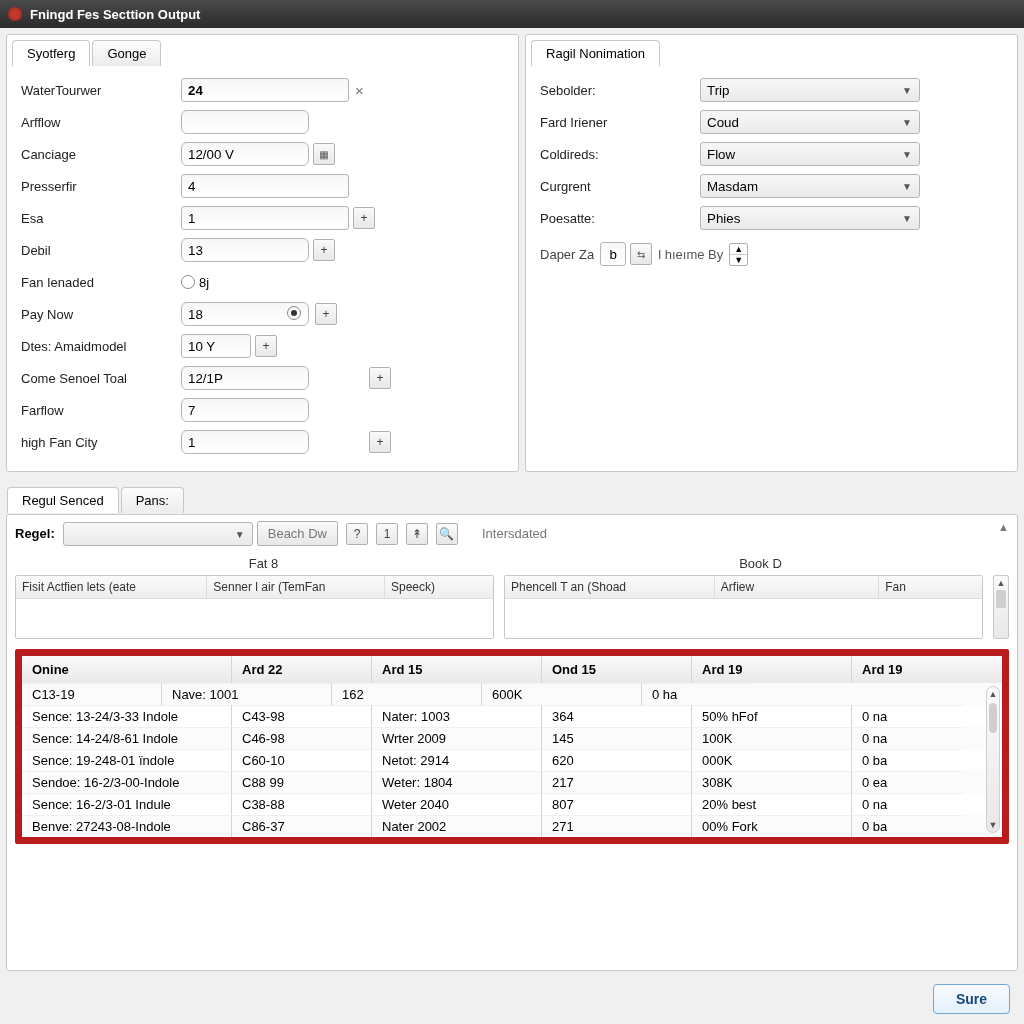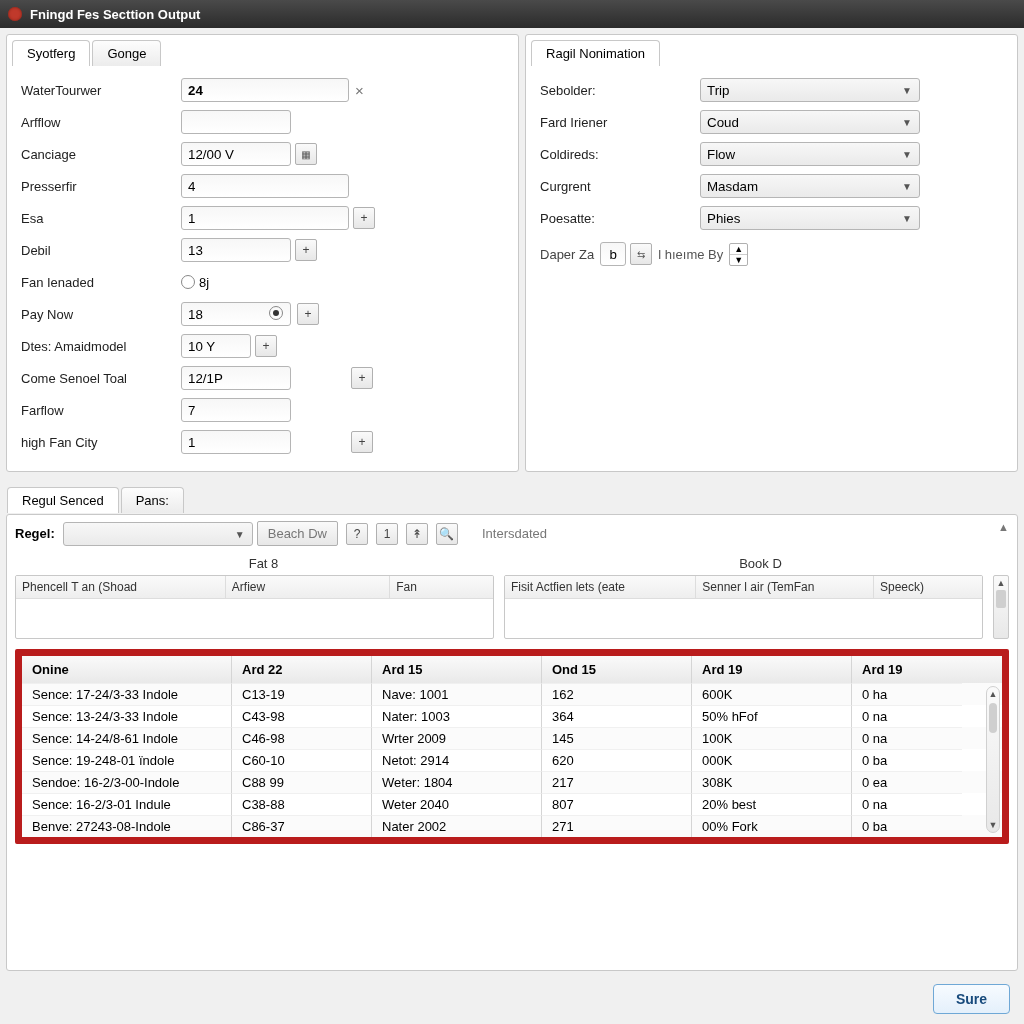--- a/index.html
+++ b/index.html
@@ -27,21 +27,21 @@
   .panelbody { padding:10px 14px; }
   .formrow { display:flex; align-items:center; margin-bottom:6px; min-height:26px; }
   .formrow label { width:160px; font-weight:normal; color:#222; }
   .formrow.nobold label { font-weight:normal; color:#444; }
   input.text, select.sel {
     border:1px solid #b5b5b5; border-radius:3px; height:24px; padding:2px 6px;
     background:linear-gradient(#f7f7f7,#fff);
   }
   input.text { width:168px; }
   input.text.short { width:70px; }
-  input.text.med { width:110px; }
+  input.text.med { width:128px;border-radius:6px; }
   select.sel {
     width:220px; appearance:none; padding-right:22px;
     background: linear-gradient(#f7f7f7,#eaeaea);
     position:relative;
   }
   .selwrap { position:relative; display:inline-block; }
   .selwrap .caret {
     position:absolute; right:8px; top:50%; transform:translateY(-50%);
     pointer-events:none; font-size:10px; color:#555;
   }
@@ -255,50 +255,49 @@
         <span style="margin-left:20px;color:#777;">Intersdated</span>
       </div>
 
       <div class="subhead">
         <div class="half">Fat 8</div>
         <div class="half">Book D</div>
       </div>
       <div class="subcols">
         <div class="listbox">
           <div class="listhead">
+            <div class="col" style="flex:1.3">Fisit Actfien lets (eate</div>
+            <div class="col" style="flex:1.2">Senner l air (TemFan</div>
+            <div class="col" style="flex:0.7;border-right:none;">Speeck)</div>
+          </div>
+        </div>
+        <div class="listbox">
+          <div class="listhead">
             <div class="col" style="flex:1.3">Phencell T an (Shoad</div>
             <div class="col" style="flex:1">Arfiew</div>
             <div class="col" style="flex:0.6;border-right:none;">Fan</div>
-          </div>
-        </div>
-        <div class="listbox">
-          <div class="listhead">
-            <div class="col" style="flex:1.3">Fisit Actfien lets (eate</div>
-            <div class="col" style="flex:1.2">Senner l air (TemFan</div>
-            <div class="col" style="flex:0.7;border-right:none;">Speeck)</div>
           </div>
         </div>
         <div class="vscroll">
           <span class="arrow">▲</span>
           <span class="thumb"></span>
         </div>
       </div>
 
       <div class="grid">
         <div class="ghead">
           <div class="gcell c0">Onine</div>
           <div class="gcell c1">Ard 22</div>
           <div class="gcell c2">Ard 15</div>
           <div class="gcell c3">Ond 15</div>
           <div class="gcell c4">Ard 19</div>
           <div class="gcell c5" style="border-right:none;">Ard 19</div>
         </div>
         <div id="grid-rows">
             <div class="grow">
-              <div class="gcell c0">Sence: 17-24/3-33 Indole</div>
               <div class="gcell c1">C13-19</div>
               <div class="gcell c2">Nave: 1001</div>
               <div class="gcell c3">162</div>
               <div class="gcell c4">600K</div>
               <div class="gcell c5" style="border-right: none;">0 ha</div>
             </div>
             <div class="grow">
               <div class="gcell c0">Sence: 13-24/3-33 Indole</div>
               <div class="gcell c1">C43-98</div>
               <div class="gcell c2">Nater: 1003</div>

